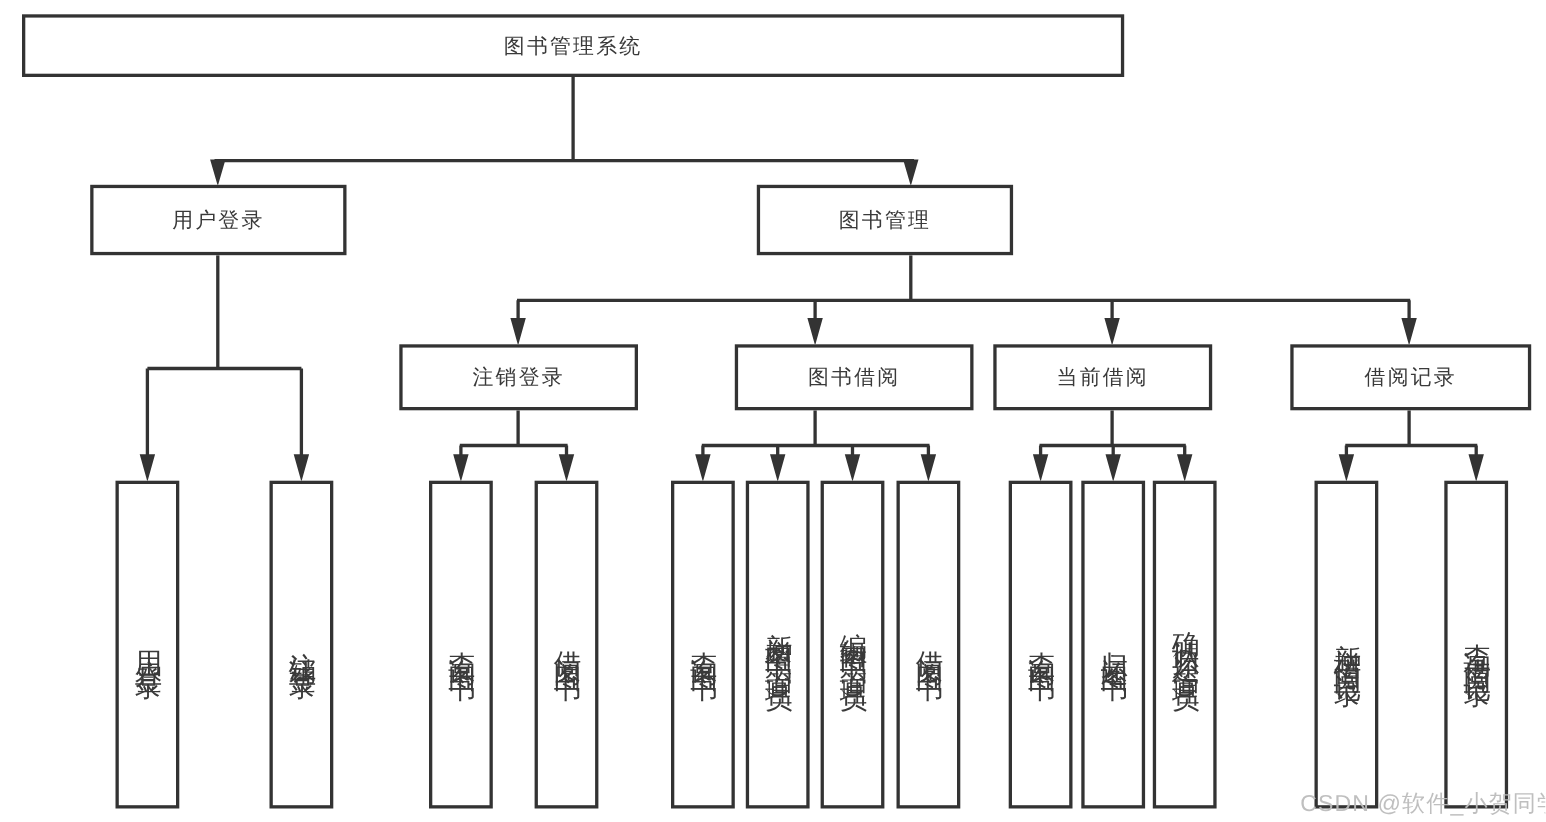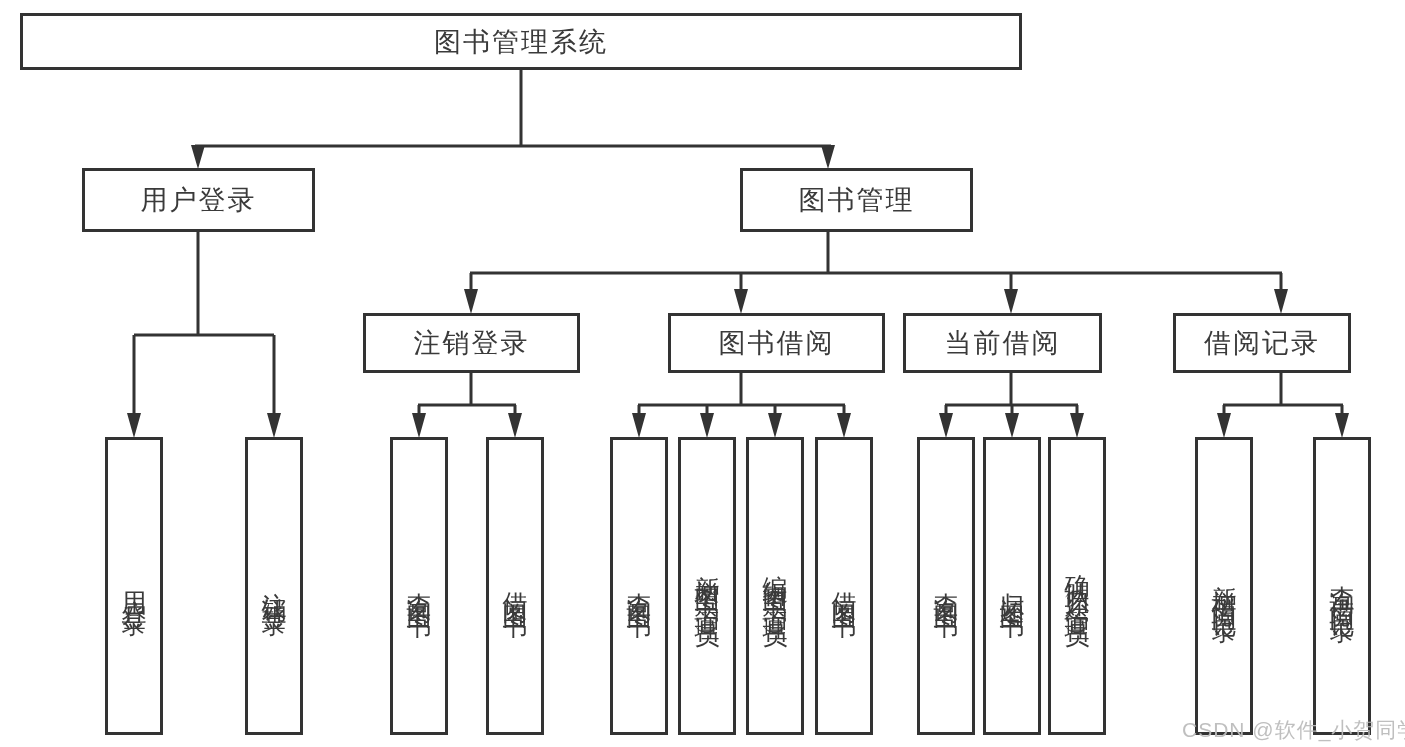--- a/index.html
+++ b/index.html
@@ -12,38 +12,38 @@
   }
   .connectors{position:absolute;left:0;top:0;z-index:1;pointer-events:none;}
   .box{
     position:absolute;z-index:2;
     box-sizing:border-box;
     background:#ffffff;
     border:3px solid #333333;
     display:flex;align-items:center;justify-content:center;
     color:#3a3a3a;
   }
-  .box span{font-size:27px;letter-spacing:2px;white-space:nowrap;}
+  .box span{font-size:19px;letter-spacing:2px;white-space:nowrap;}
   .vbox span{
     writing-mode:vertical-rl;
     text-orientation:mixed;
     font-size:25px;
     letter-spacing:7px;
     line-height:1;
   }
   
   #n-root{left:20px;top:13px;width:1002px;height:57px;}
   
   #n-user-login{left:82px;top:168px;width:233px;height:64px;}
-  #n-book-mgmt{left:740px;top:168px;width:233px;height:64px;}
+  #n-book-mgmt{left:688px;top:168px;width:233px;height:64px;}
   
   #n-new-book{left:363px;top:313px;width:217px;height:60px;}
   #n-book-borrow{left:633px;top:313px;width:217px;height:60px;margin-left:35px;}
   #n-cur-borrow{left:903px;top:313px;width:199px;height:60px;}
-  #n-borrow-rec{left:1173px;top:313px;width:178px;height:60px;}
+  #n-borrow-rec{left:1173px;top:313px;width:219px;height:60px;}
   
   .vbox{top:437px;width:58px;height:298px;}
   #n-leaf-login{left:105px;}
   #n-leaf-logout{left:245px;}
   #n-leaf-nb-query{left:390px;}
   #n-leaf-nb-borrow{left:486px;}
   #n-leaf-bb-query{left:610px;}
   #n-leaf-bb-add{left:678px;}
   #n-leaf-bb-edit{left:746px;}
   #n-leaf-bb-borrow{left:815px;}

